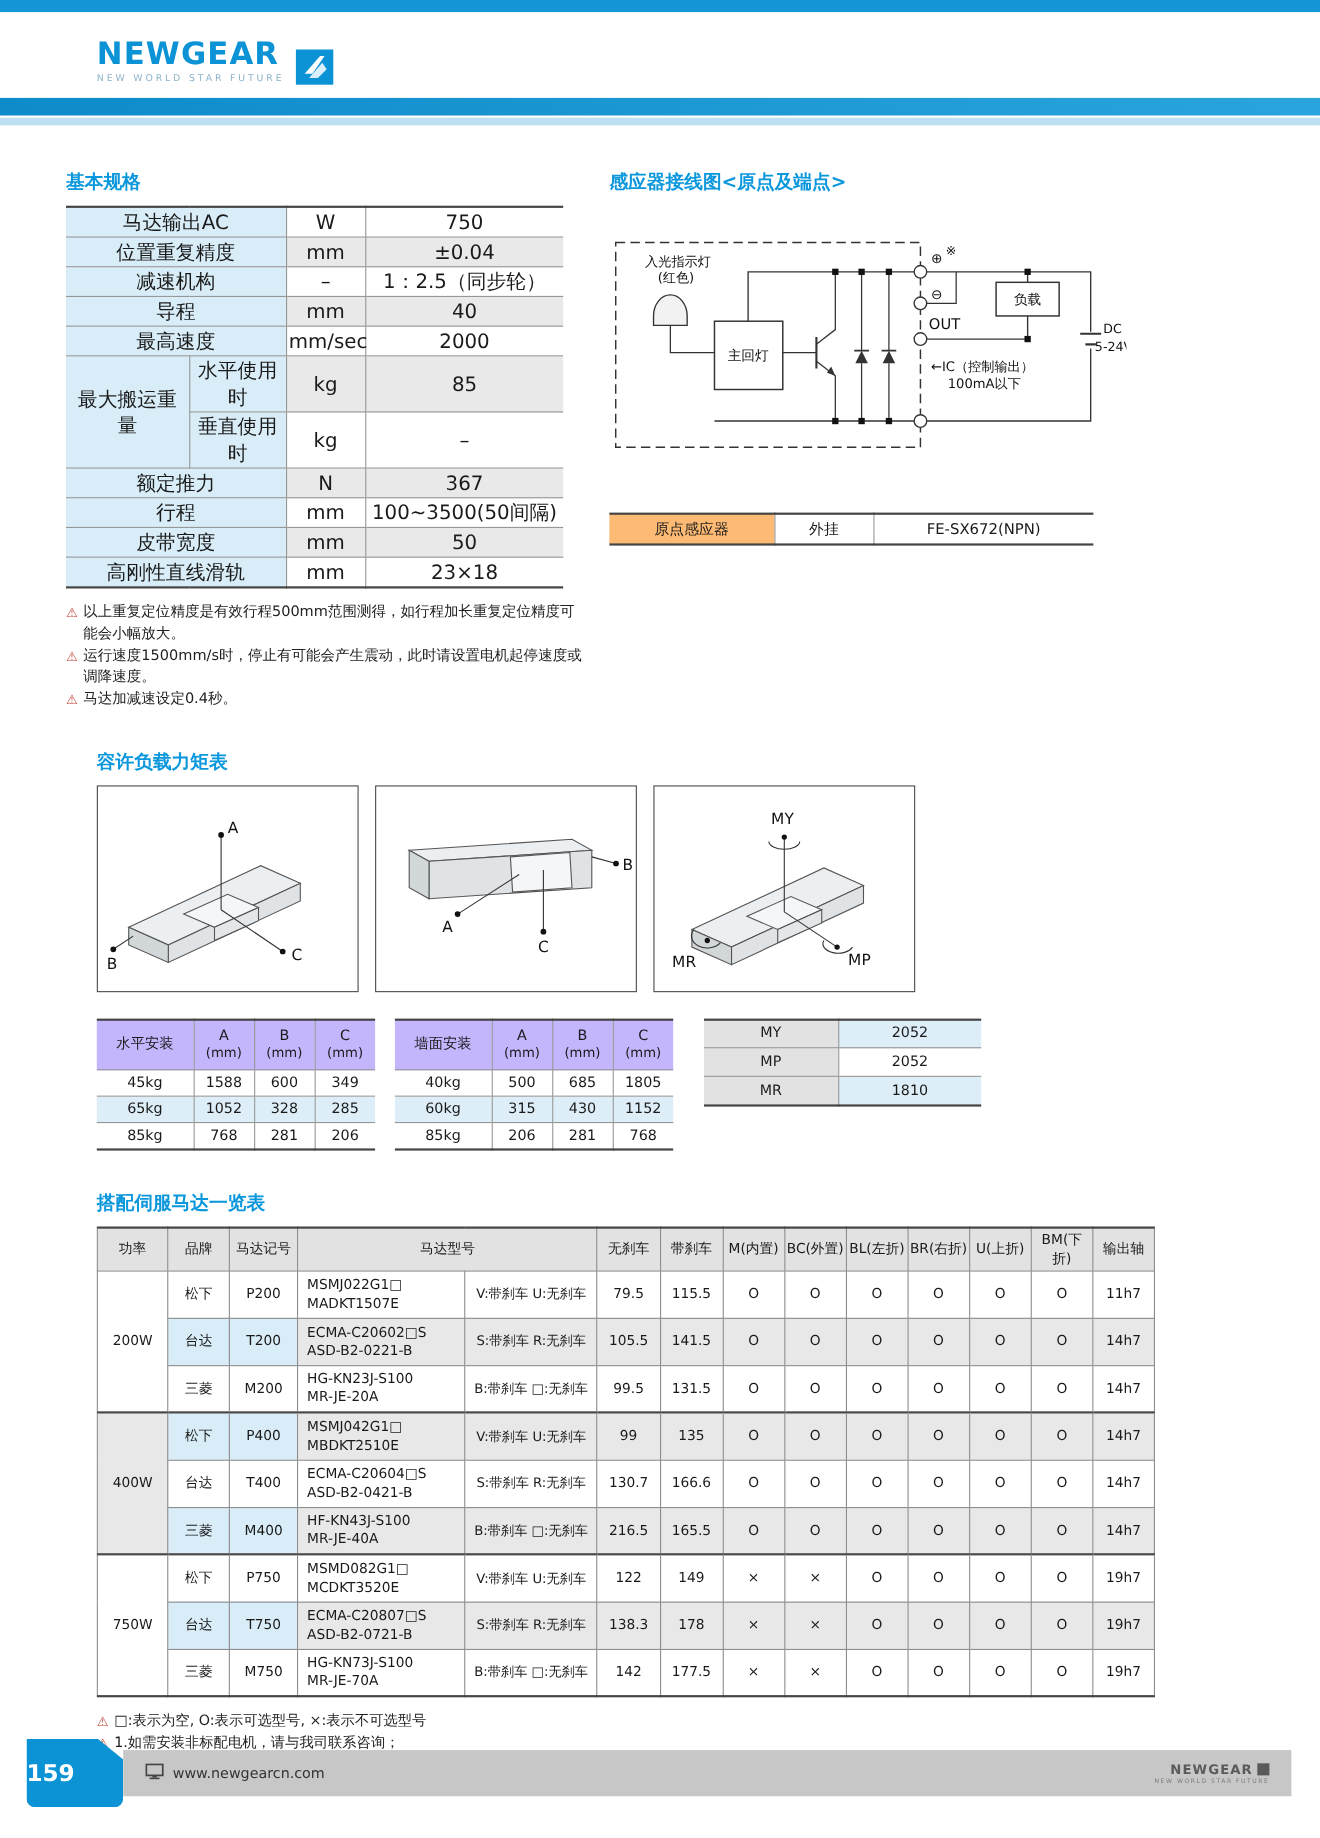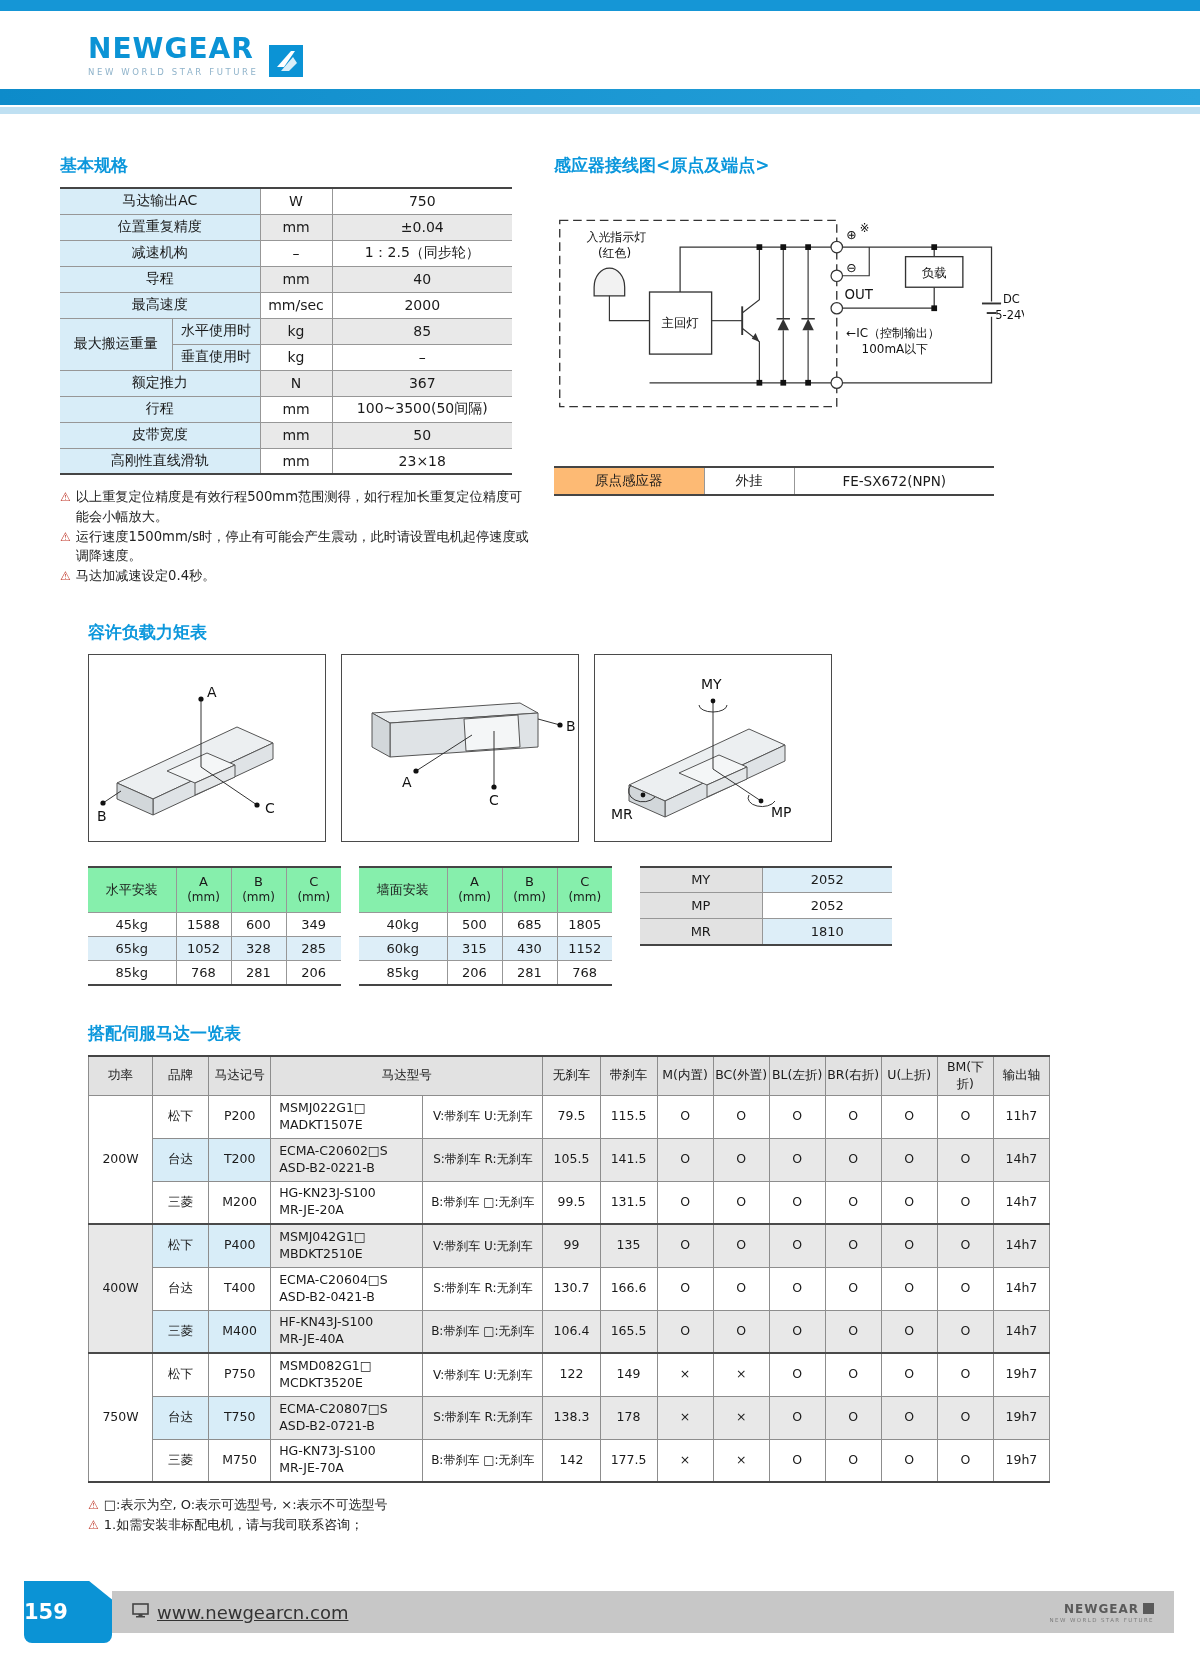--- a/index.html
+++ b/index.html
@@ -23,21 +23,21 @@
 table{border-collapse:collapse}
 td,th{font-weight:normal}
 
 
 .columns{display:flex;padding:40px 0 0 60px;gap:42px}
 .left-col{width:452px}
 .right-col{width:472px}
 
 
 .spec-table{width:452px;border-top:2px solid #454545;border-bottom:2px solid #454545;table-layout:fixed}
-.spec-table td{border:1px solid #979797;font-size:14px;height:26px;text-align:center;padding:1px 2px}
+.spec-table td{border:1px solid #979797;font-size:18px;height:26px;text-align:center;padding:1px 2px}
 .spec-table tr td:first-child{border-left:none}
 .spec-table tr td:last-child{border-right:none}
 .spec-table td.lbl,.spec-table td.sub{background:#d8edf8}
 .spec-table col.c-lbl{width:112px}.spec-table col.c-sub{width:88px}
 .spec-table col.c-unit{width:72px}.spec-table col.c-val{width:180px}
 .spec-table tr:nth-child(even) td.unit,.spec-table tr:nth-child(even) td.val{background:#e9e9e9}
 
 .notes{margin-top:12px;list-style:none;width:470px}
 .notes li{display:flex;gap:5px;font-size:13.2px;line-height:1.5;color:#222}
 .warn{color:#c0392b;font-size:12px;line-height:1.7;flex:0 0 auto}
@@ -52,21 +52,21 @@
 
 
 .moment{padding:34px 16px 0 88px}
 .mbox-row{display:flex;gap:15px}
 .mbox{width:238px;height:188px;border:1px solid #4a4a4a;background:#fff}
 .mt-row{display:flex;gap:18px;margin-top:24px;align-items:flex-start}
 .mt{border-top:2px solid #454545;border-bottom:2px solid #454545;table-layout:fixed}
 .mt th,.mt td{border:1px solid #979797;font-size:13px;text-align:center}
 .mt tr th:first-child,.mt tr td:first-child{border-left:none}
 .mt tr th:last-child,.mt tr td:last-child{border-right:none}
-.mt th{background:#86efac;height:46px;line-height:1.25}
+.mt th{background:#c4b5fd;height:46px;line-height:1.25}
 .mt td{height:24px}
 .mt .u{font-size:12px}
 .mt col.cl{width:88px}.mt col.cv{width:55px}
 .mt tr.tint td{background:#ddeef8}
 .mt3{border-top:2px solid #454545;border-bottom:2px solid #454545;margin-left:10px;table-layout:fixed}
 .mt3 td{border:1px solid #979797;font-size:13px;text-align:center;height:26px}
 .mt3 tr td:first-child{border-left:none;background:#e2e2e2;width:122px}
 .mt3 tr td:last-child{border-right:none;width:130px}
 .mt3 tr.tint td:last-child{background:#ddeef8}
 
@@ -90,21 +90,21 @@
 .servo-notes li{display:flex;gap:5px;font-size:13px;line-height:1.55;color:#222}
 .servo-notes li.indent{padding-left:17px}
 
 
 .footer{position:absolute;left:0;right:0;bottom:26px;height:64px}
 .page-tab{position:absolute;left:24px;top:0;width:88px;height:62px;background:#0b93d5;color:#fff;
   clip-path:polygon(0 0,74% 0,100% 30%,100% 100%,0 100%);border-radius:0 0 8px 8px;
   display:flex;align-items:center;justify-content:flex-start;font-size:21px;font-weight:bold}
 .footer-bar{position:absolute;left:112px;right:26px;top:10px;height:42px;background:#c7c7c7;
   display:flex;align-items:center;padding:0 20px;gap:8px}
-.site-link{color:#333;font-size:18px;text-decoration:underline;cursor:pointer}
+.site-link{color:#333;font-size:13px;cursor:pointer}
 .footer-logo{margin-left:auto;text-align:right;color:#5a5a5a}
 .fl-top{display:flex;align-items:center;gap:4px;justify-content:flex-end}
 .fl-name{font-size:12px;font-weight:bold;letter-spacing:1px}
 .fl-mark{width:11px;height:11px;background:#5a5a5a;display:inline-block}
 .fl-tag{font-size:5.5px;letter-spacing:1.4px;color:#7c7c7c;margin-top:1px}
 
 svg text{font-family:"DejaVu Sans","Liberation Sans",sans-serif}
 </style>
 </head>
 <body>
@@ -592,21 +592,21 @@
         <td>14h7</td>
       </tr>
       <tr class="shade">
         <td class="brand">三菱</td>
         <td class="code">M400</td>
         <td class="model">
               <div>HF-KN43J-S100</div>
               <div>MR-JE-40A</div>
             </td>
         <td class="brake">B:带刹车  □:无刹车</td>
-        <td>106.4</td>
+        <td>216.5</td>
         <td>165.5</td>
         <td>O</td>
         <td>O</td>
         <td>O</td>
         <td>O</td>
         <td>O</td>
         <td>O</td>
         <td>14h7</td>
       </tr>
       <tr class="gs">

